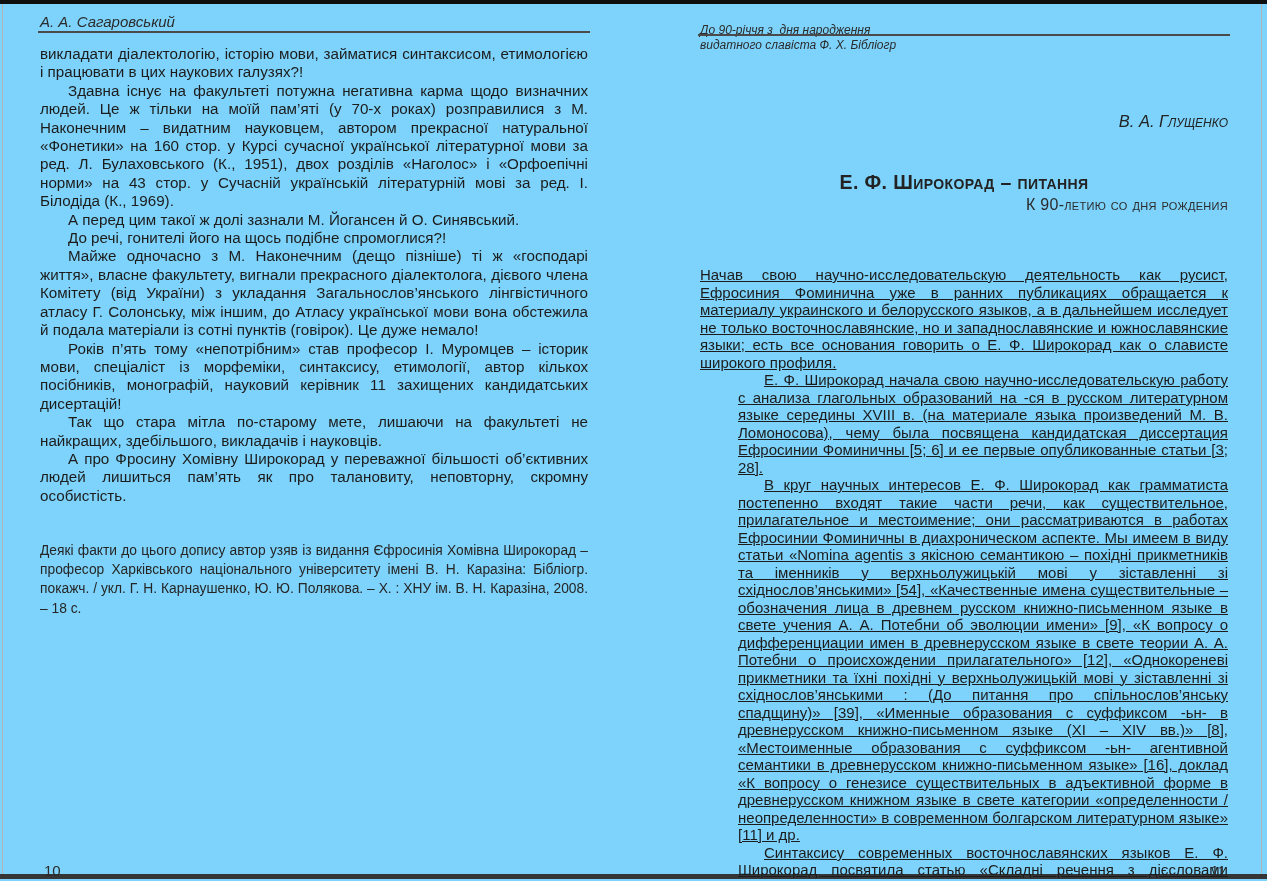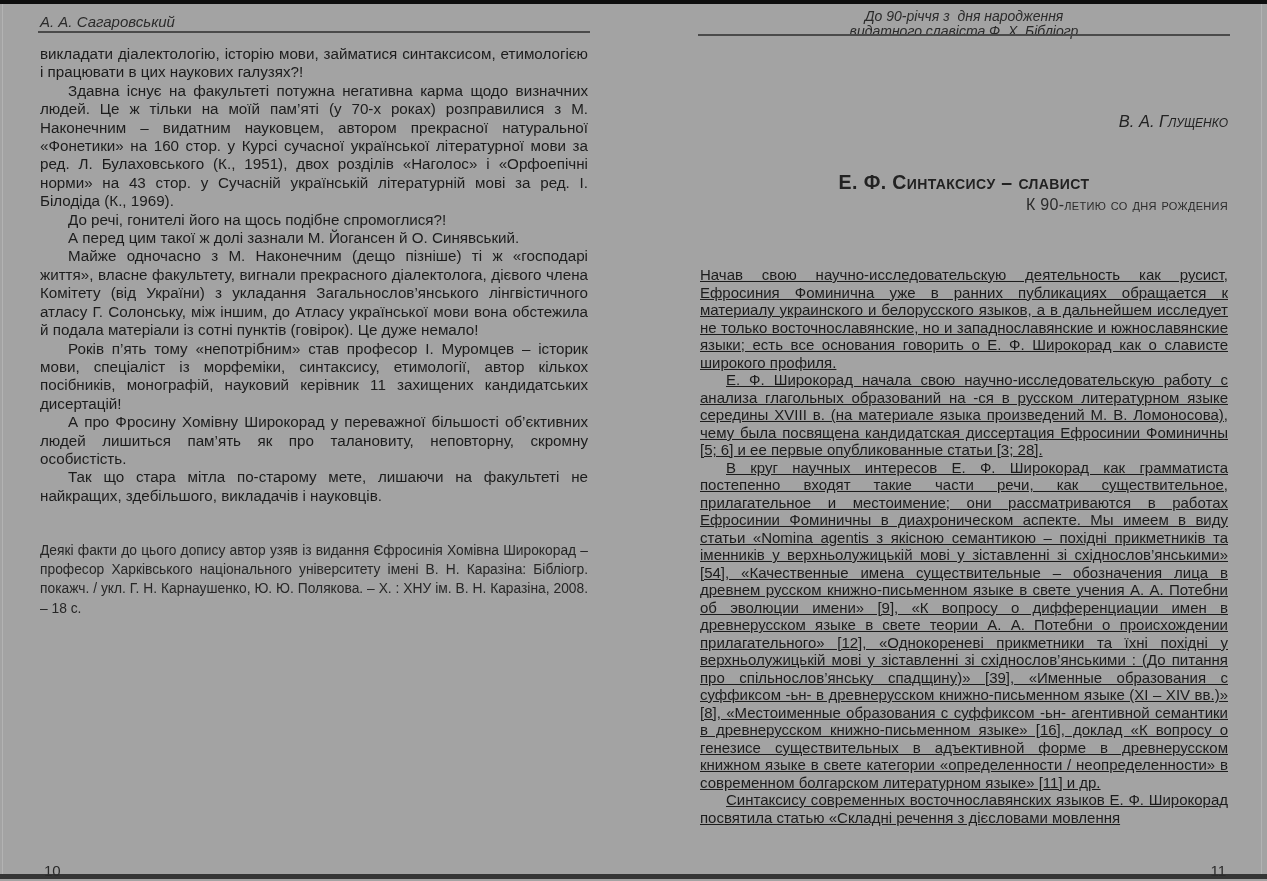--- a/index.html
+++ b/index.html
@@ -1,39 +1,39 @@
 <!DOCTYPE html>
 <html><head>
 <meta charset="utf-8">
 <style>
   html,body{margin:0;padding:0;background:#e8e8e8;}
   .scan{
     position:relative;
     width:1267px;height:881px;
-    background:#a3a3a3;
+    background:#7dd3fc;
     overflow:hidden;
     font-family:"Liberation Sans","DejaVu Sans",sans-serif;
     color:#1c1c1c;
   }
   
   .edge-top{position:absolute;top:0;left:0;width:1267px;height:4px;background:#0e0e0e;}
   .edge-bottom{position:absolute;top:874px;left:0;width:1267px;height:5px;background:#353535;}
   .edge-left{position:absolute;top:4px;left:2px;width:1px;height:870px;background:#b3b3b3;}
   .edge-right{position:absolute;top:4px;left:1261px;width:1px;height:870px;background:#b3b3b3;}
 
   .page{position:absolute;top:8px;height:865px;}
   .page-left{left:40px;width:548px;}
   .page-right{left:700px;width:528px;}
 
   .running-header{
     position:absolute;left:0;width:100%;
     font-style:italic;font-size:15px;line-height:17px;color:#2b2b2b;
   }
   .page-left .running-header{top:5px;text-align:left;}
-  .page-right .running-header{top:1px;text-align:center;font-size:14px;line-height:14.5px;white-space:pre-wrap;}
+  .page-right .running-header{top:15px;text-align:left;font-size:12px;line-height:14.5px;white-space:pre-wrap;}
   .header-rule{
     position:absolute;left:-2px;width:calc(100% + 4px);height:0;
     border-top:2px solid #4a4a4a;
   }
   .page-left .header-rule{top:23px;}
   .page-right .header-rule{top:26px;}
 
   .author-line{
     position:absolute;top:104px;right:0;width:100%;
     text-align:right;
@@ -52,21 +52,21 @@
     text-align:right;
     font-variant:small-caps;
     font-size:16px;letter-spacing:.3px;color:#2b2b2b;
   }
 
   .body-text{position:absolute;left:0;width:100%;text-align:justify;}
   .page-left .body-text{top:37px;font-size:15.2px;line-height:18.4px;}
   .page-right .body-text{top:258px;font-size:15px;line-height:17.5px;text-decoration:underline;}
   .body-text p{margin:0;}
   .page-left .body-text p.indented{text-indent:28px;}
-  .page-right .body-text p.indented{text-indent:26px;}
+  .page-right .body-text p.indented{text-indent:26px;margin-left:38px;}
 
   .footnote{
     position:absolute;top:533px;left:0;width:100%;
     font-size:13.8px;line-height:19.2px;text-align:justify;color:#262626;
   }
 
   .page-number{
     position:absolute;top:831px;
     font-size:15px;color:#2b2b2b;margin-top:23px;
   }
@@ -83,40 +83,40 @@
   <div class="edge-left"></div>
   <div class="edge-right"></div>
 
   <div class="page page-left">
     <div class="running-header">А. А. Сагаровський</div>
     <div class="header-rule"></div>
 
     <div class="body-text">
       <p>викладати діалектологію, історію мови, займатися синтаксисом, етимологією і працювати в цих наукових галузях?!</p>
       <p class="indented">Здавна існує на факультеті потужна негативна карма щодо визначних людей. Це ж тільки на моїй пам’яті (у 70-х роках) розправилися з М. Наконечним – видатним науковцем, автором прекрасної натуральної «Фонетики» на 160 стор. у Курсі сучасної української літературної мови за ред. Л. Булаховського (К., 1951), двох розділів «Наголос» і «Орфоепічні норми» на 43 стор. у Сучасній українській літературній мові за ред. І. Білодіда (К., 1969).</p>
+      <p class="indented">А перед цим такої ж долі зазнали М. Йогансен й О. Синявський.</p>
       <p class="indented">До речі, гонителі його на щось подібне спромоглися?!</p>
-      <p class="indented">А перед цим такої ж долі зазнали М. Йогансен й О. Синявський.</p>
       <p class="indented">Майже одночасно з М. Наконечним (дещо пізніше) ті ж «господарі життя», власне факультету, вигнали прекрасного діалектолога, дієвого члена Комітету (від України) з укладання Загальнослов’янського лінгвістичного атласу Г. Солонську, між іншим, до Атласу української мови вона обстежила й подала матеріали із сотні пунктів (говірок). Це дуже немало!</p>
       <p class="indented">Років п’ять тому «непотрібним» став професор І. Муромцев – історик мови, спеціаліст із морфеміки, синтаксису, етимології, автор кількох посібників, монографій, науковий керівник 11 захищених кандидатських дисертацій!</p>
+      <p class="indented">Так що стара мітла по-старому мете, лишаючи на факультеті не найкращих, здебільшого, викладачів і науковців.</p>
       <p class="indented">А про Фросину Хомівну Широкорад у переважної більшості об’єктивних людей лишиться пам’ять як про талановиту, неповторну, скромну особистість.</p>
-      <p class="indented">Так що стара мітла по-старому мете, лишаючи на факультеті не найкращих, здебільшого, викладачів і науковців.</p>
     </div>
 
     <div class="footnote">Деякі факти до цього допису автор узяв із видання Єфросинія Хомівна Широкорад – професор Харківського національного університету імені В. Н. Каразіна: Бібліогр. покажч. / укл. Г. Н. Карнаушенко, Ю. Ю. Полякова. – Х. : ХНУ ім. В. Н. Каразіна, 2008. – 18 с.</div>
 
     <div class="page-number">10</div>
   </div>
 
   <div class="page page-right">
     <div class="running-header"><span>До 90-річчя з  дня народження</span><br><span>видатного славіста Ф. Х. Бібліогр</span></div>
     <div class="header-rule"></div>
 
     <div class="author-line">В. А. Глущенко</div>
 
-    <div class="article-title">Е. Ф. Синтаксису – славист</div>
+    <div class="article-title">Е. Ф. Широкорад – питання</div>
 
     <div class="article-subtitle">К 90-летию со дня рождения</div>
 
     <div class="body-text">
       <p>Начав свою научно-исследовательскую деятельность как русист, Ефросиния Фоминична уже в ранних публикациях обращается к материалу украинского и белорусского языков, а в дальнейшем исследует не только восточнославянские, но и западнославянские и южнославянские языки; есть все основания говорить о Е. Ф. Широкорад как о слависте широкого профиля.</p>
       <p class="indented">Е. Ф. Широкорад начала свою научно-исследовательскую работу с анализа глагольных образований на -ся в русском литературном языке середины XVIII в. (на материале языка произведений М. В. Ломоносова), чему была посвящена кандидатская диссертация Ефросинии Фоминичны [5; 6] и ее первые опубликованные статьи [3; 28].</p>
       <p class="indented">В круг научных интересов Е. Ф. Широкорад как грамматиста постепенно входят такие части речи, как существительное, прилагательное и местоимение; они рассматриваются в работах Ефросинии Фоминичны в диахроническом аспекте. Мы имеем в виду статьи «Nomina agentis з якісною семантикою – похідні прикметників та іменників у верхньолужицькій мові у зіставленні зі східнослов’янськими» [54], «Качественные имена существительные – обозначения лица в древнем русском книжно-письменном языке в свете учения А. А. Потебни об эволюции имени» [9], «К вопросу о дифференциации имен в древнерусском языке в свете теории А. А. Потебни о происхождении прилагательного» [12], «Однокореневі прикметники та їхні похідні у верхньолужицькій мові у зіставленні зі східнослов’янськими : (До питання про спільнослов’янську спадщину)» [39], «Именные образования с суффиксом -ьн- в древнерусском книжно-письменном языке (XI – XIV вв.)» [8], «Местоименные образования с суффиксом -ьн- агентивной семантики в древнерусском книжно-письменном языке» [16], доклад «К вопросу о генезисе существительных в адъективной форме в древнерусском книжном языке в свете категории «определенности / неопределенности» в современном болгарском литературном языке» [11] и др.</p>
       <p class="indented">Синтаксису современных восточнославянских языков Е. Ф. Широкорад посвятила статью «Складні речення з дієсловами мовлення</p>
     </div>
 

